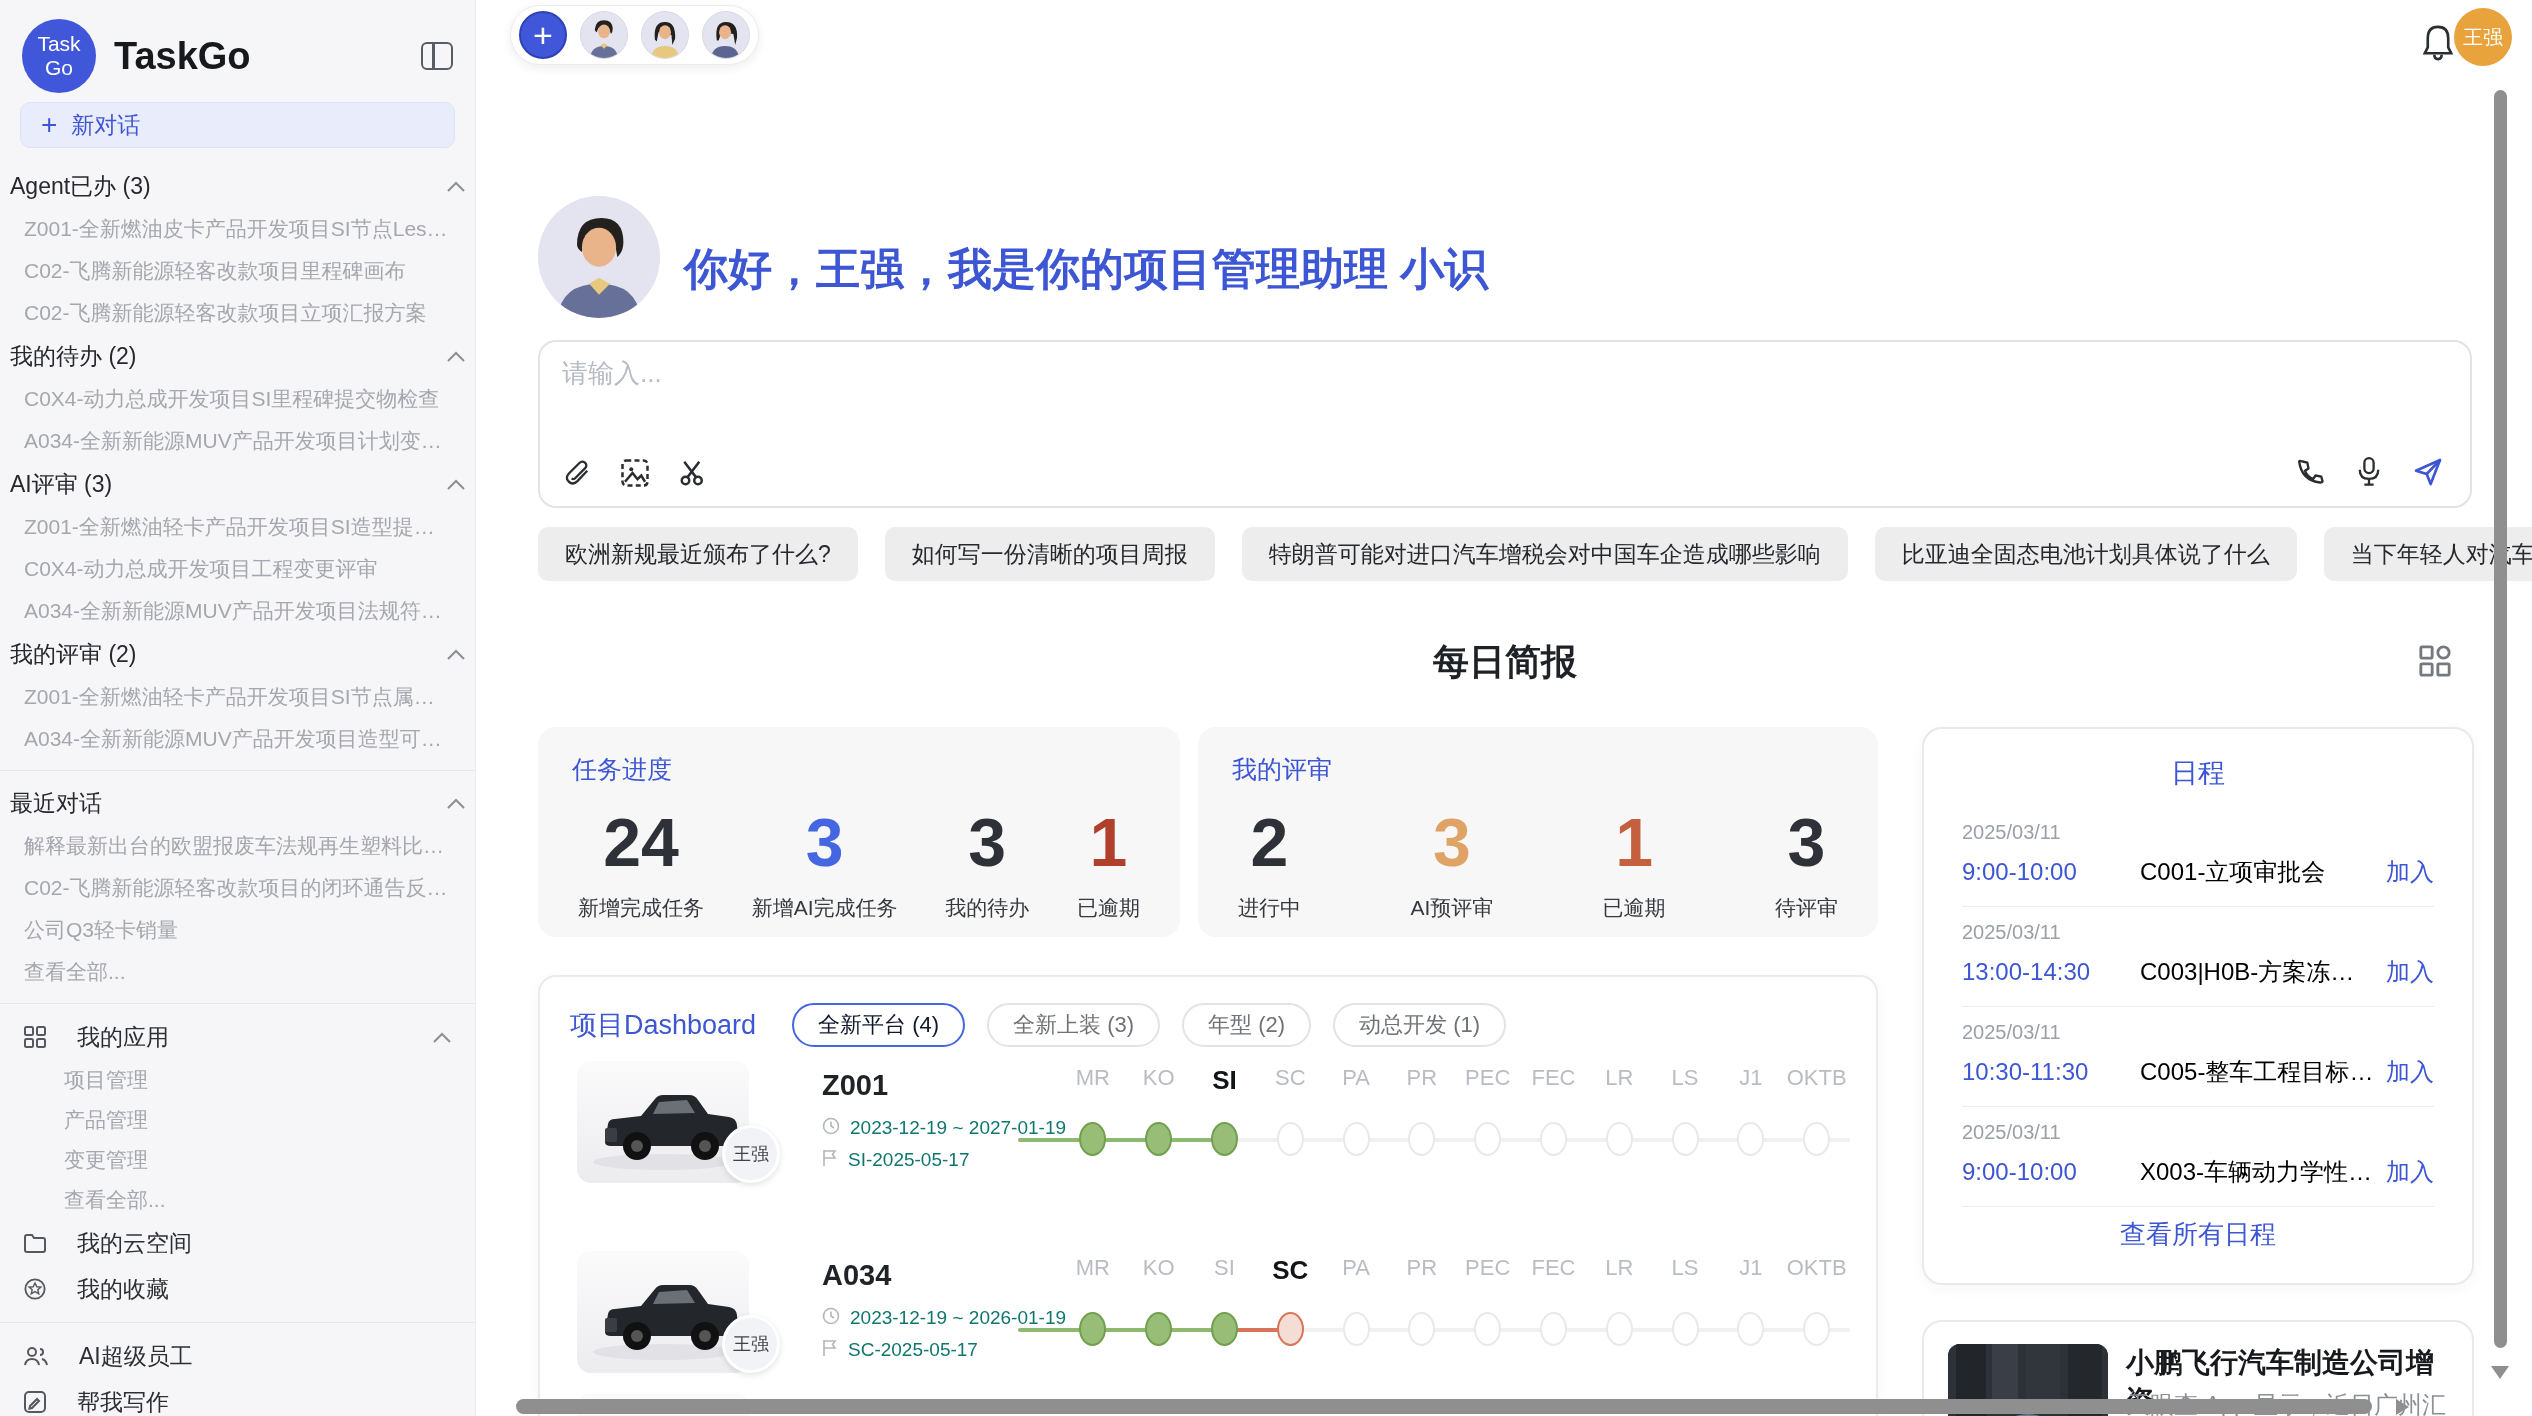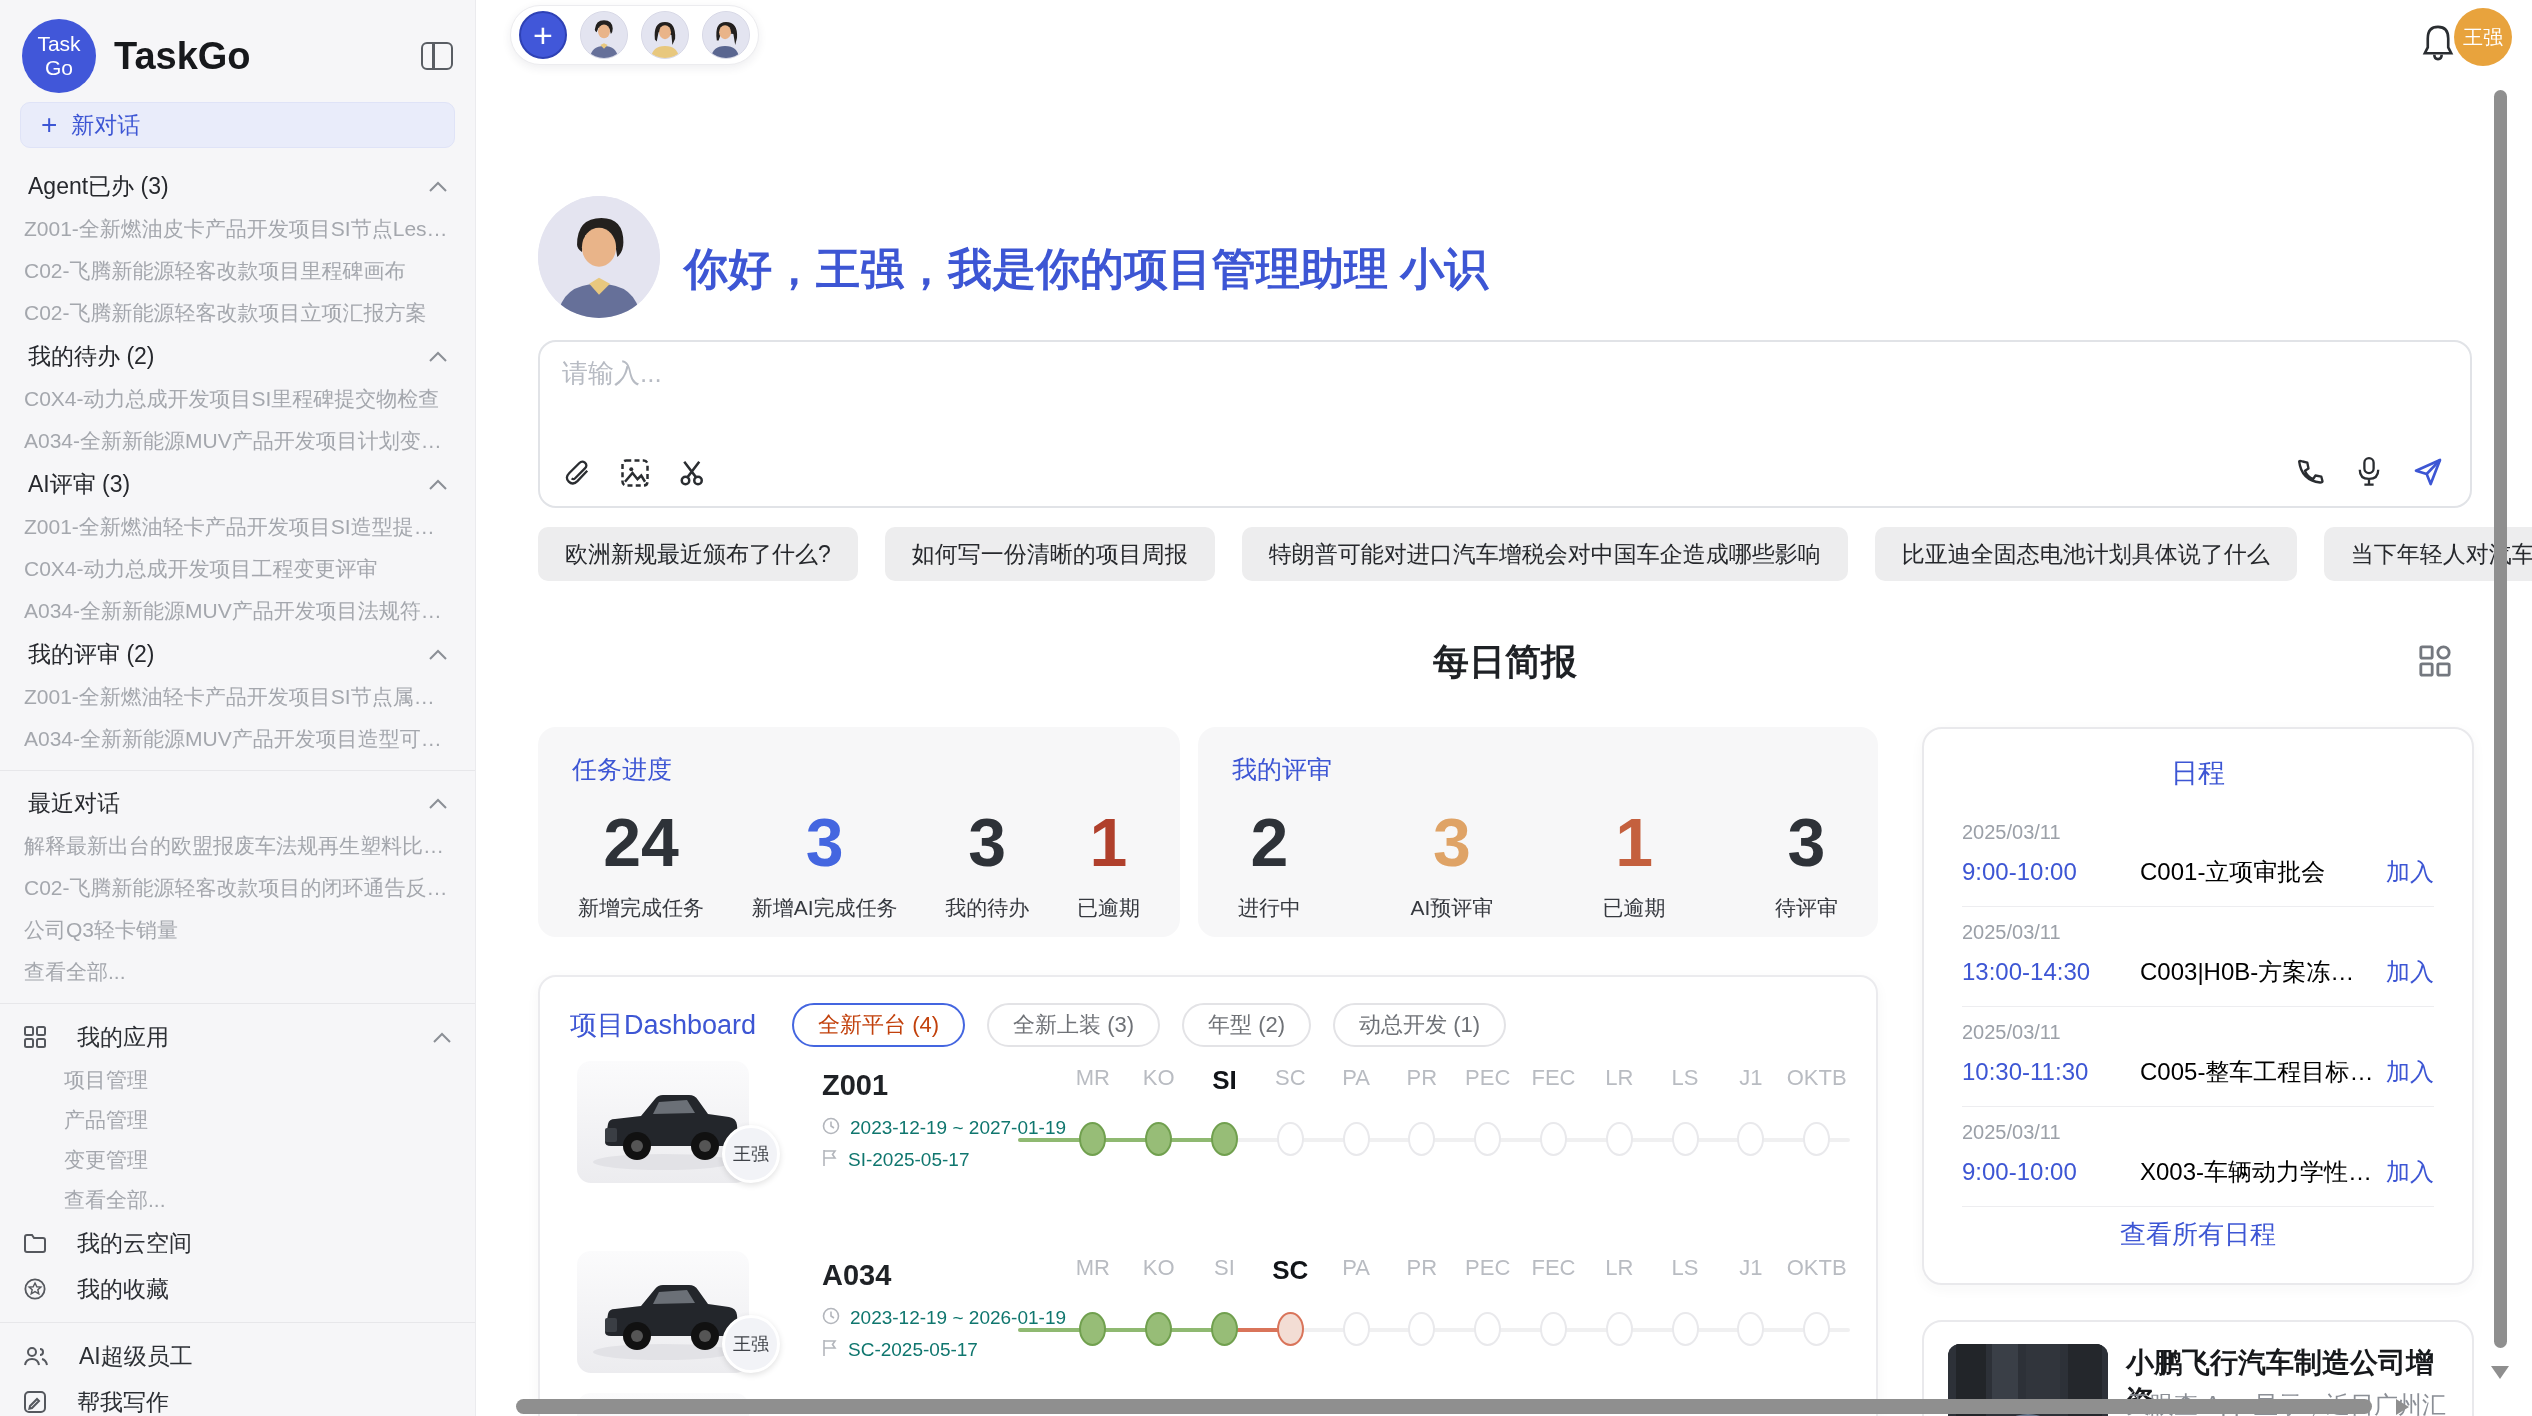--- a/index.html
+++ b/index.html
@@ -15,21 +15,21 @@
     display:flex; flex-direction:column; align-items:center; justify-content:center;
     font-size:21px; line-height:24px; font-weight:500; flex:none; }
   .logo-title { font-size:38px; font-weight:700; color:#17191c; margin-left:18px; flex:1; }
   .panel-icon { width:32px; height:28px; border:2.5px solid #595d63; border-radius:6px; position:relative; }
   .panel-icon::after { content:""; position:absolute; left:9px; top:0; bottom:0; width:2.5px; background:#595d63; }
   .newchat-btn { margin:4px 20px 16px 20px; height:46px; background:#e9ecfa; border:1px solid #dfe3f7;
     border-radius:10px; display:flex; align-items:center; padding:0 20px; color:#3d56d4;
     font-size:23px; cursor:pointer; }
   .newchat-plus { font-size:28px; margin-right:14px; font-weight:400; }
   .sec-header { display:flex; align-items:center; justify-content:space-between;
-    padding:0 28px; height:44px; font-size:23px; color:#26282d; }
+    padding:0 10px; height:44px; font-size:23px; color:#26282d; }
   .sec-item { padding:0 24px; height:42px; line-height:42px; font-size:21px; color:#a4a7ad;
     white-space:nowrap; overflow:hidden; text-overflow:ellipsis; cursor:pointer; }
   .side-divider { height:1px; background:#e7e7ea; margin:10px 0; }
   .row-item { display:flex; align-items:center; gap:31px; padding:0 24px; height:46px;
     font-size:23px; color:#2c2f34; cursor:pointer; }
   .row-item .ic { color:#55585e; flex:none; }
   .sub-item { padding-left:64px; height:40px; line-height:40px; font-size:21px; color:#a4a7ad;
     white-space:nowrap; overflow:hidden; text-overflow:ellipsis; cursor:pointer; }
   .chev { color:#8b8f96; flex:none; }
 
@@ -83,21 +83,21 @@
   .c-dark { color:#2e3238; } .c-blue { color:#4466e0; } .c-red { color:#b0402c; } .c-orange { color:#dfa366; } .c-red2 { color:#c4603e; }
 
   
   .dash-card { position:absolute; left:62px; top:975px; width:1340px; height:470px;
     background:#fff; border:2px solid #ebebee; border-radius:18px; box-shadow:0 4px 14px rgba(40,40,60,.04); overflow:hidden; }
   .dash-head { display:flex; align-items:center; padding:26px 30px 0 30px; gap:36px; }
   .dash-title { font-size:27px; color:#3d56d4; flex:none; }
   .dash-tabs { display:flex; gap:22px; }
   .tab { height:44px; border-radius:22px; border:2px solid #e3e3e6; color:#6f7277; font-size:22px;
     display:flex; align-items:center; padding:0 24px; background:#fff; cursor:pointer; white-space:nowrap; }
-  .tab.active { border-color:#4466e0; color:#c2410c; }
+  .tab.active { border-color:#4466e0; color:#0f172a; }
   .proj-row { position:absolute; left:0; width:100%; height:170px; }
   .proj-row.r1 { top:78px; } .proj-row.r2 { top:268px; } .proj-row.r3 { top:410px; }
   .proj-img { position:absolute; left:37px; top:6px; width:172px; height:122px; border-radius:14px;
     background:linear-gradient(#fbfbfc,#ececef); overflow:hidden; }
   .owner-badge { position:absolute; left:182px; top:70px; width:58px; height:58px; border-radius:50%;
     background:#f2f3f7; border:3px solid #fff; box-shadow:0 2px 6px rgba(0,0,0,.12);
     display:flex; align-items:center; justify-content:center; font-size:18px; color:#3f4248; }
   .proj-name { position:absolute; left:282px; top:14px; font-size:29px; font-weight:700; color:#1f2226; }
   .proj-meta { position:absolute; left:282px; display:flex; gap:10px;
     font-size:19px; color:#0f766e; }

